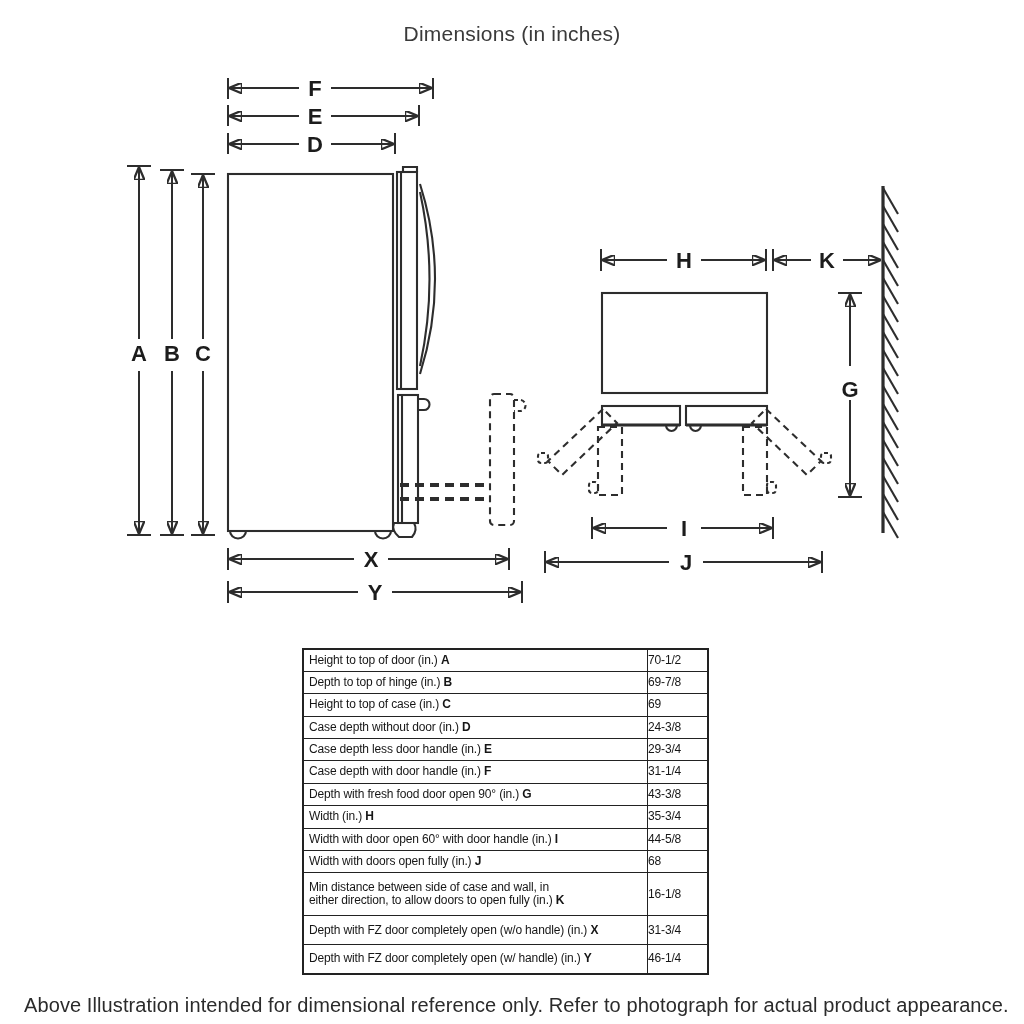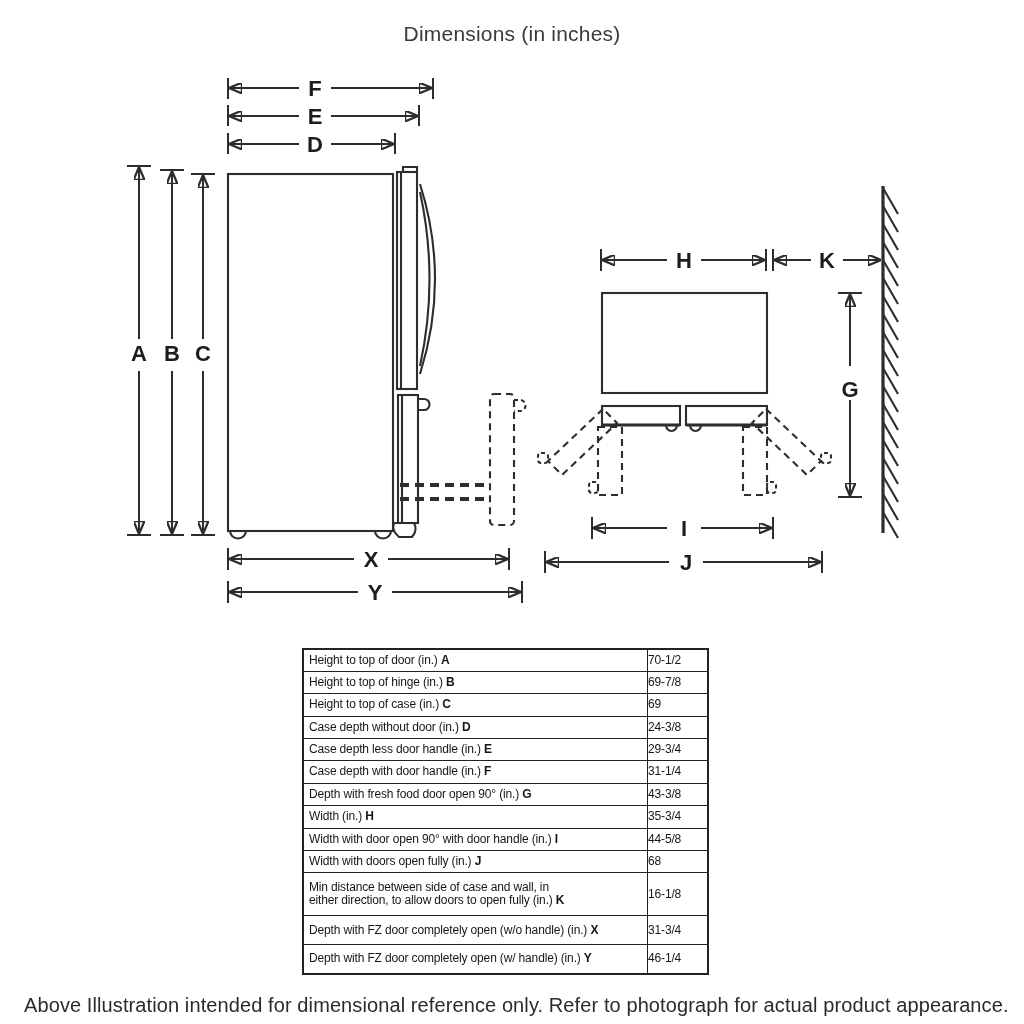--- a/index.html
+++ b/index.html
@@ -212,21 +212,21 @@
     </g>
   </svg>
 
   <table class="dim-table">
     <tbody>
       <tr class="r">
         <td class="lbl"><span>Height to top of door (in.)</span> <b>A</b></td>
         <td class="val">70-1/2</td>
       </tr>
       <tr class="r">
-        <td class="lbl"><span>Height to top of hinge (in.)</span> <b>B</b></td>
+        <td class="lbl"><span>Depth to top of hinge (in.)</span> <b>B</b></td>
         <td class="val">69-7/8</td>
       </tr>
       <tr class="r">
         <td class="lbl"><span>Height to top of case (in.)</span> <b>C</b></td>
         <td class="val">69</td>
       </tr>
       <tr class="r">
         <td class="lbl"><span>Case depth without door (in.)</span> <b>D</b></td>
         <td class="val">24-3/8</td>
       </tr>
@@ -240,21 +240,21 @@
       </tr>
       <tr class="r">
         <td class="lbl"><span>Depth with fresh food door open 90° (in.)</span> <b>G</b></td>
         <td class="val">43-3/8</td>
       </tr>
       <tr class="r">
         <td class="lbl"><span>Width (in.)</span> <b>H</b></td>
         <td class="val">35-3/4</td>
       </tr>
       <tr class="r">
-        <td class="lbl"><span>Width with door open 90° with door handle (in.)</span> <b>I</b></td>
+        <td class="lbl"><span>Width with door open 60° with door handle (in.)</span> <b>I</b></td>
         <td class="val">44-5/8</td>
       </tr>
       <tr class="r">
         <td class="lbl"><span>Width with doors open fully (in.)</span> <b>J</b></td>
         <td class="val">68</td>
       </tr>
       <tr class="rk">
         <td class="lbl"><span>Min distance between side of case and wall, in</span><br><span>either direction, to allow doors to open fully (in.)</span> <b>K</b></td>
         <td class="val">16-1/8</td>
       </tr>

